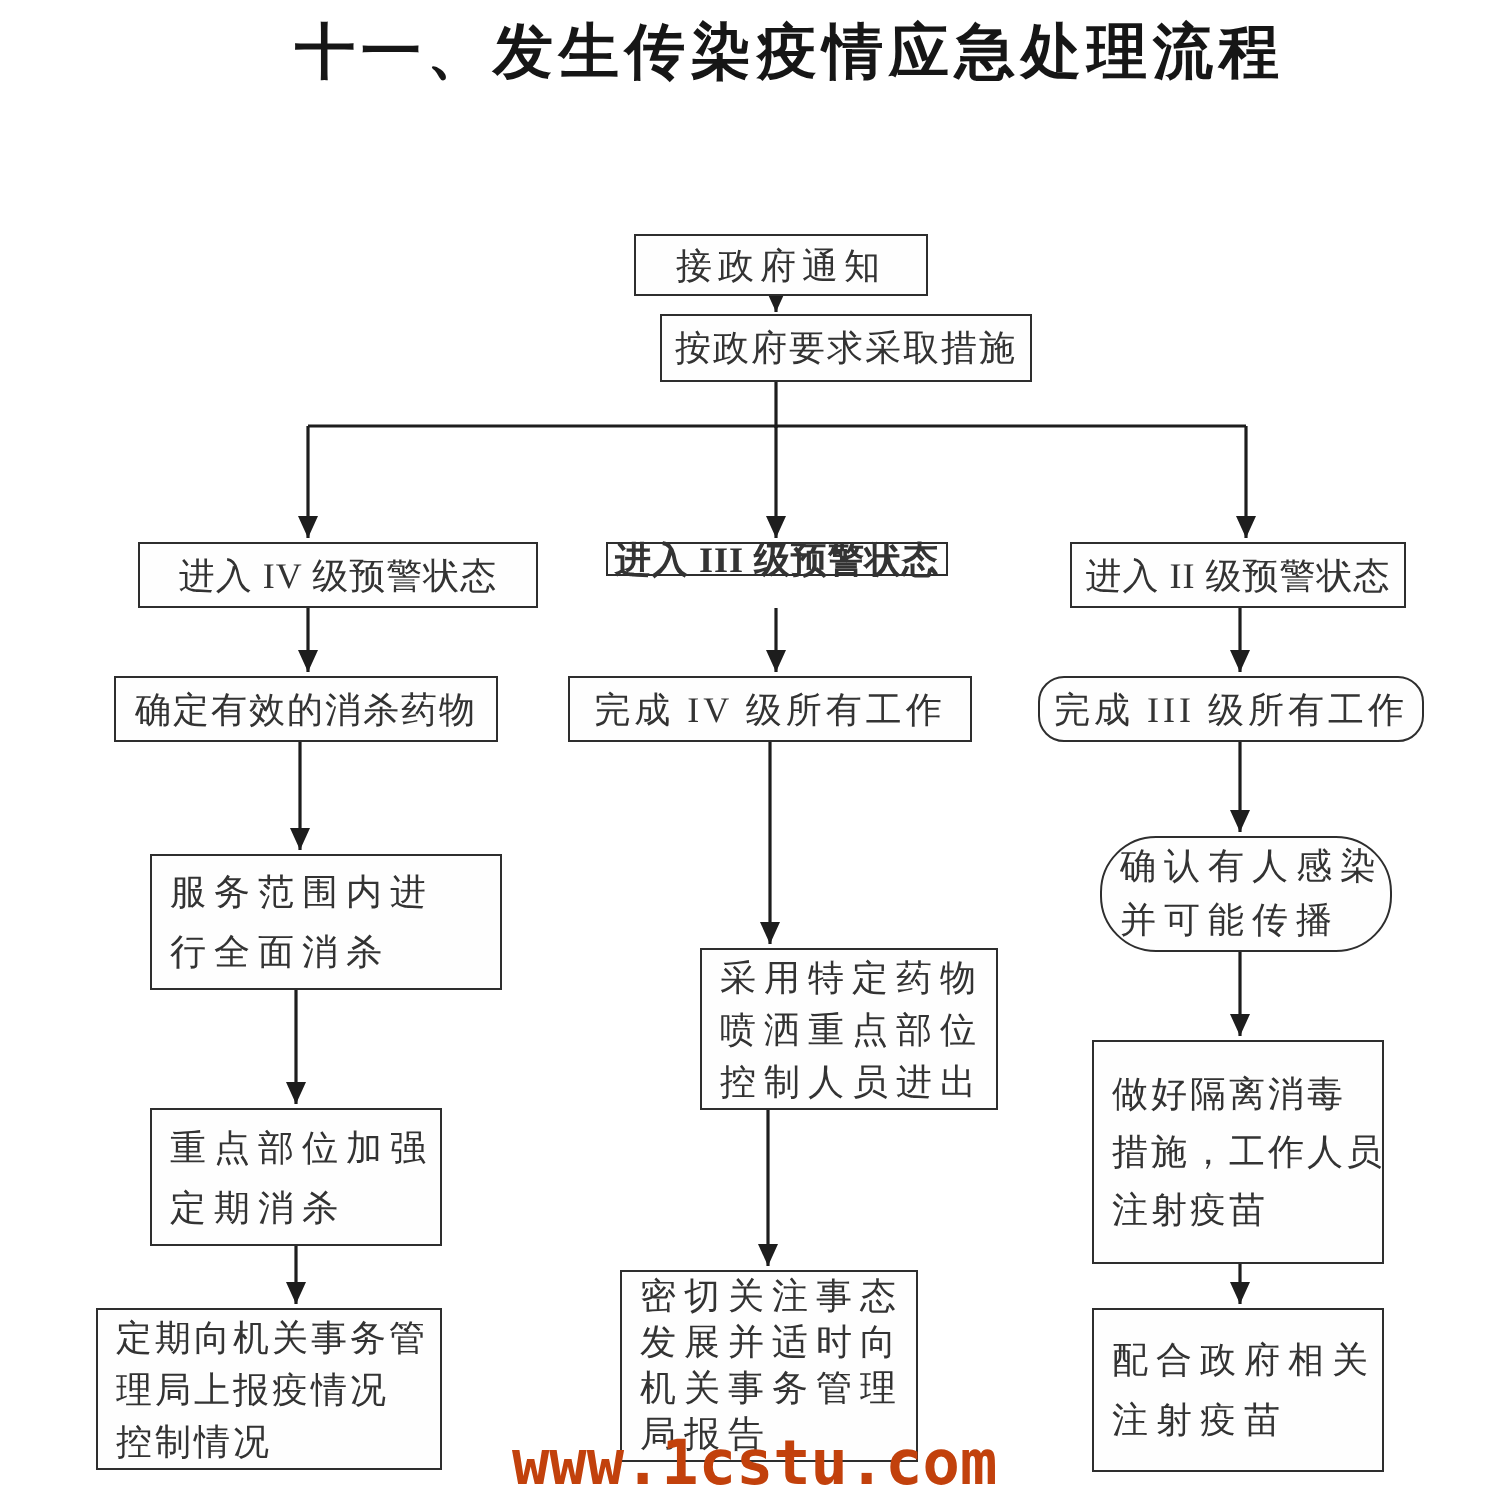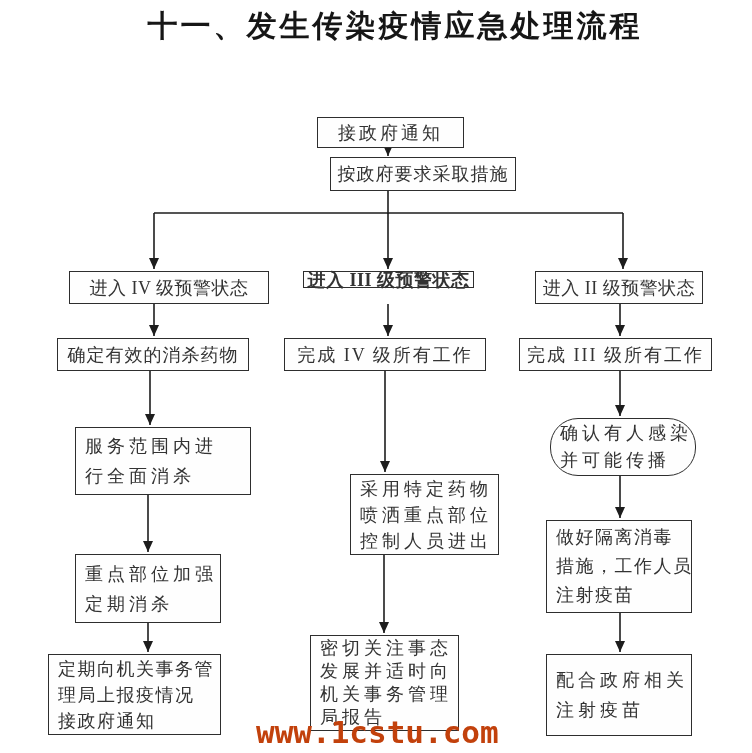--- a/index.html
+++ b/index.html
@@ -23,23 +23,23 @@
   #n-l1{left:69px; top:271px;width:200px;height:33px;letter-spacing:.5px;}
   #n-l2{left:57px; top:338px;width:192px;height:33px;letter-spacing:1px;font-family:Liberation Serif, serif;}
   #n-l3{left:75px; top:427px;width:176px;height:68px;letter-spacing:4px;line-height:30px;}
   #n-l4{left:75px; top:554px;width:146px;height:69px;letter-spacing:4px;line-height:30px;}
   #n-l5{left:48px; top:654px;width:173px;height:81px;letter-spacing:1.5px;line-height:26px;}
   #n-m1{left:303px;top:271px;width:171px;height:17px;letter-spacing:.5px;font-weight:bold;}
   #n-m2{left:284px;top:338px;width:202px;height:33px;letter-spacing:2px;}
   #n-m3{left:310px;top:474px;width:149px;height:81px;letter-spacing:4px;line-height:26px;margin-left:40px;}
   #n-m4{left:310px;top:635px;width:149px;height:96px;letter-spacing:4px;line-height:23px;}
   #n-r1{left:535px;top:271px;width:168px;height:33px;letter-spacing:.5px;}
-  #n-r2{left:519px;top:338px;width:193px;height:33px;letter-spacing:2px;}
+  #n-r2{left:519px;top:338px;width:193px;height:33px;letter-spacing:2px;border-radius:13px;}
   #n-r3{left:550px;top:418px;width:146px;height:58px;letter-spacing:4px;line-height:27px;border-radius:28px;}
-  #n-r4{left:546px;top:520px;width:146px;height:93px;letter-spacing:1.5px;line-height:29px;}
+  #n-r4{left:546px;top:520px;width:146px;height:112px;letter-spacing:1.5px;line-height:29px;}
   #n-r5{left:546px;top:654px;width:146px;height:82px;letter-spacing:4px;line-height:30px;}
   #watermark{
     position:absolute;left:256px;top:714px;
     font-family:"DejaVu Sans Mono",monospace;font-weight:bold;font-size:31px;
     color:#c2410c;letter-spacing:0px;z-index:5;
   }
 </style>
 </head>
 <body>
 
@@ -78,21 +78,21 @@
   <div id="n-measures" class="node">按政府要求采取措施</div>
 
   <div id="n-l1" class="node">进入 IV 级预警状态</div>
   <div id="n-l2" class="node">确定有效的消杀药物</div>
   <div id="n-l3" class="node ml">服务范围内进
 行全面消杀</div>
   <div id="n-l4" class="node ml">重点部位加强
 定期消杀</div>
   <div id="n-l5" class="node ml">定期向机关事务管
 理局上报疫情况
-接政府通知</div>
+控制情况</div>
 
   <div id="n-m1" class="node">进入 III 级预警状态</div>
   <div id="n-m2" class="node">完成 IV 级所有工作</div>
   <div id="n-m3" class="node ml">采用特定药物
 喷洒重点部位
 控制人员进出</div>
   <div id="n-r1" class="node">进入 II 级预警状态</div>
 
   <div id="n-m4" class="node ml">密切关注事态
 发展并适时向

